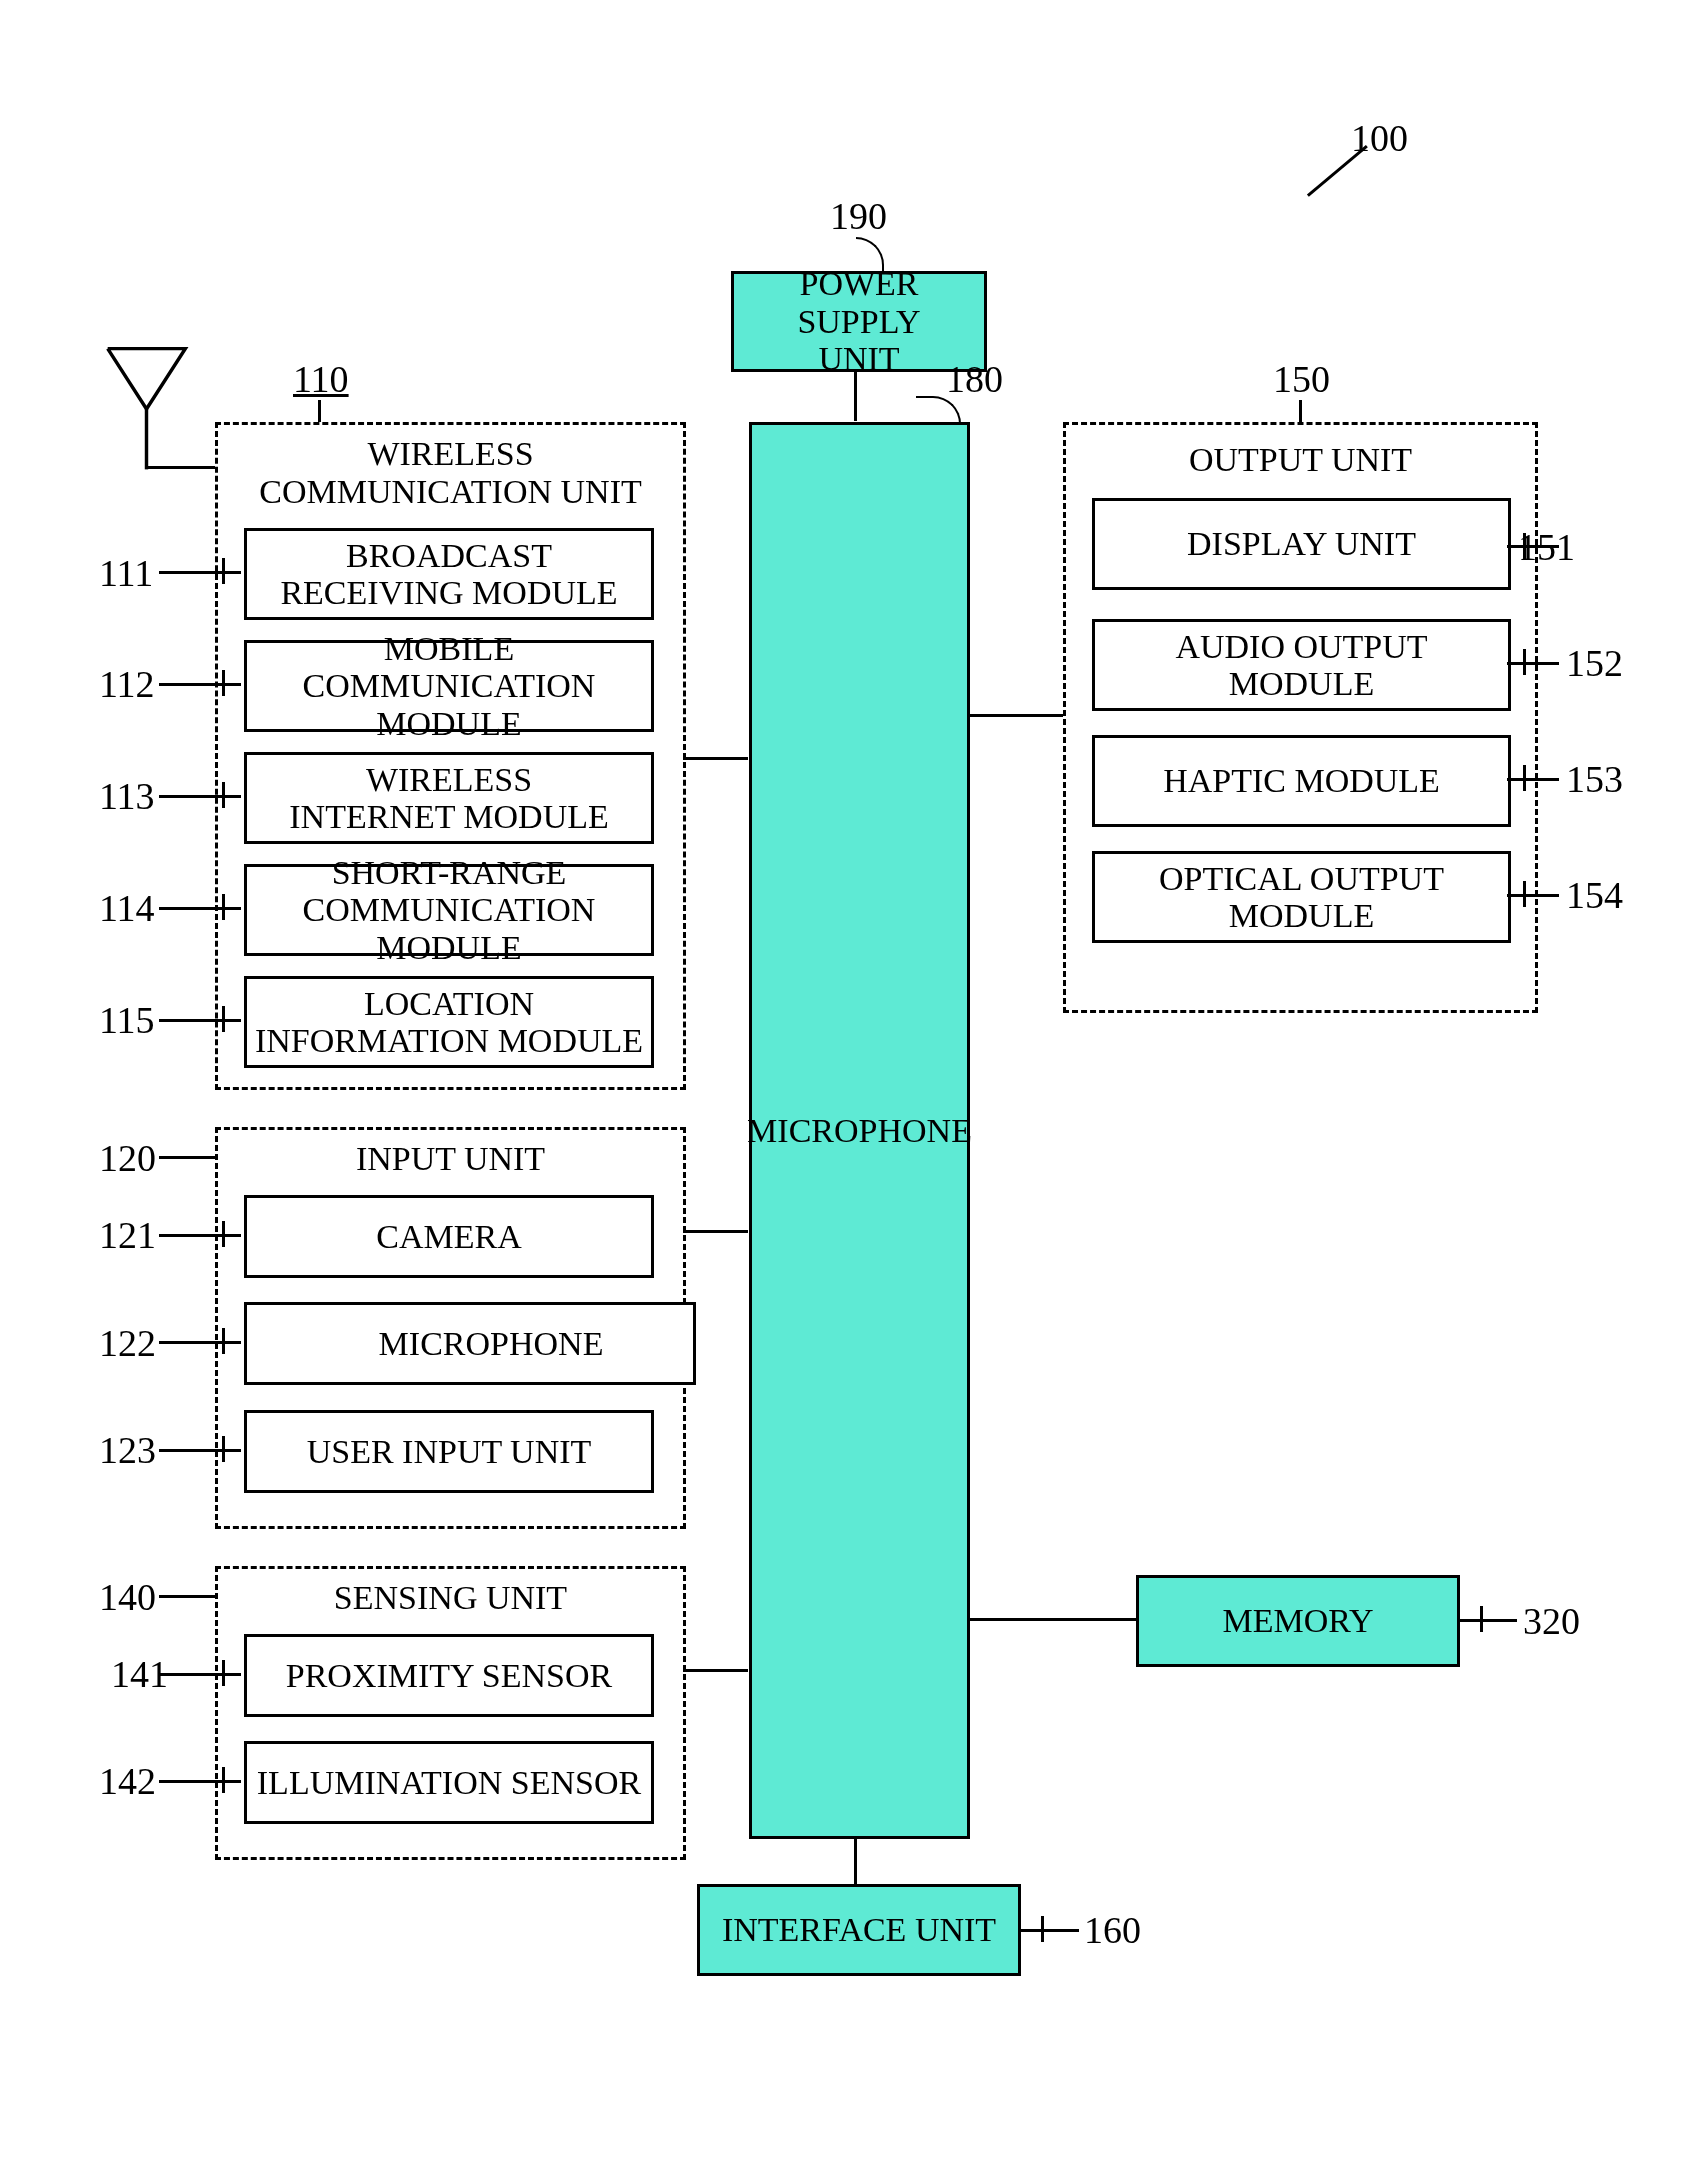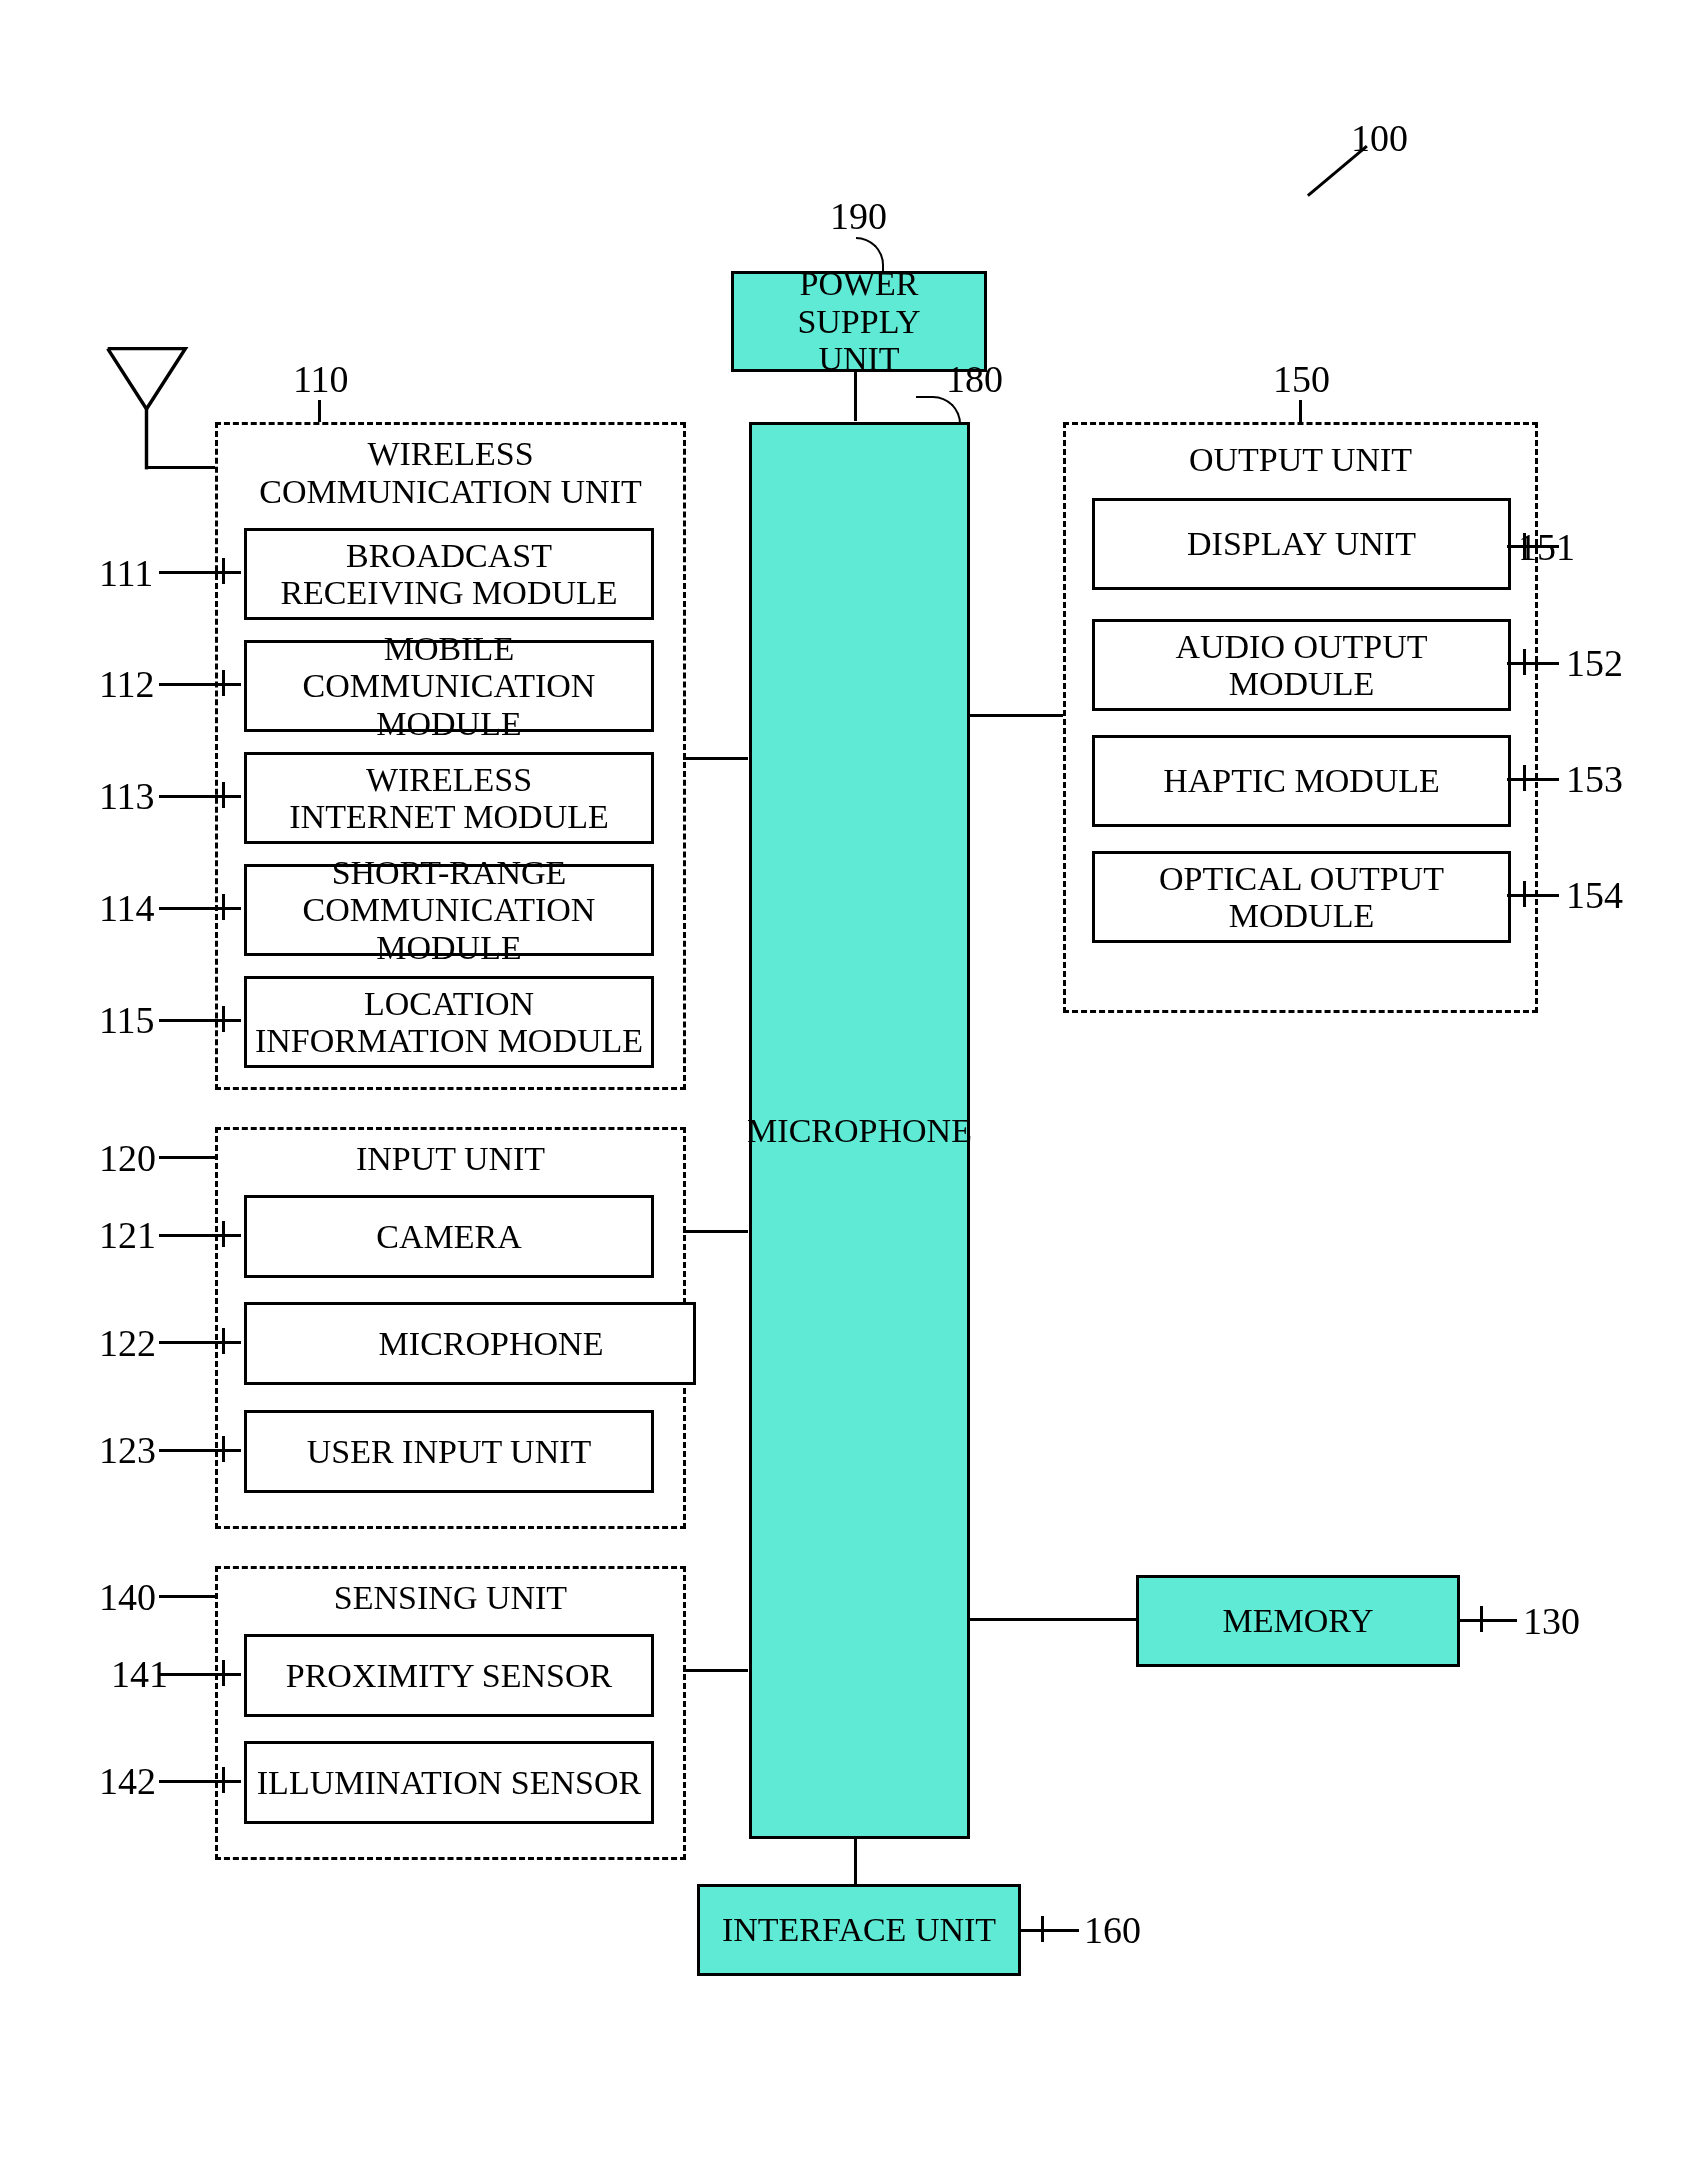--- a/index.html
+++ b/index.html
@@ -99,21 +99,21 @@
   <div class="box-solid" style="left:749px;top:422px;width:215px;height:1411px;font-size:36px;">
     <span class="txt">MICROPHONE</span>
   </div>
 
   <svg style="position:absolute;left:99px;top:340px;" width="95" height="138" viewBox="0 0 110 160">
     <polyline points="10,10 55,80 100,10 10,10" fill="none" stroke="#000" stroke-width="4"></polyline>
     <line x1="55" y1="80" x2="55" y2="150" stroke="#000" stroke-width="4"></line>
   </svg>
   <div class="line" style="left:145px;top:466px;width:71px;height:3.4px;"></div>
 
-  <div class="lbl" style="left:293px;top:357px;">110</div>
+  <div class="lbl" style="left:293px;top:357px;text-decoration:underline;">110</div>
   <div class="tick" style="left:318px;top:400px;"></div>
   <div class="box-dash" style="left:215px;top:422px;width:465px;height:662px;">
     <div class="grp-title txt" style="top:10.3px;white-space:pre-line;">WIRELESS
 COMMUNICATION UNIT</div>
 
     <div class="inner-box" style="left:26px;top:103px;width:404px;height:86px;">
         <span class="txt" style="white-space:pre-line;">BROADCAST
 RECEIVING MODULE</span>
       </div>
     <div class="inner-box" style="left:26px;top:215px;width:404px;height:86px;">
@@ -229,21 +229,21 @@
   <div class="line" style="left:1507px;top:778px;width:52px;height:3.4px;"></div>
     <div class="tick" style="left:1523px;top:765px;"></div>
   <div class="lbl" style="left:1566px;top:873px;">154</div>
   <div class="line" style="left:1507px;top:894px;width:52px;height:3.4px;"></div>
     <div class="tick" style="left:1523px;top:881px;"></div>
 
   <div class="box-solid" style="left:1136px;top:1575px;width:318px;height:86px;">
     <span class="txt">MEMORY</span>
   </div>
   <div class="line" style="left:967px;top:1618px;width:169px;height:3.4px;"></div>
-  <div class="lbl" style="left:1523px;top:1599px;">130</div>
+  <div class="lbl" style="left:1523px;top:1599px;">320</div>
   <div class="line" style="left:1457px;top:1619px;width:60px;height:3.4px;"></div>
     <div class="tick" style="left:1480px;top:1606px;"></div>
 
   <div class="line" style="left:854px;top:1836px;width:3.4px;height:48px;"></div>
   <div class="box-solid" style="left:697px;top:1884px;width:318px;height:86px;">
     <span class="txt">INTERFACE UNIT</span>
   </div>
   <div class="lbl" style="left:1084px;top:1908px;">160</div>
   <div class="line" style="left:1019px;top:1929px;width:60px;height:3.4px;"></div>
     <div class="tick" style="left:1041px;top:1916px;"></div>

